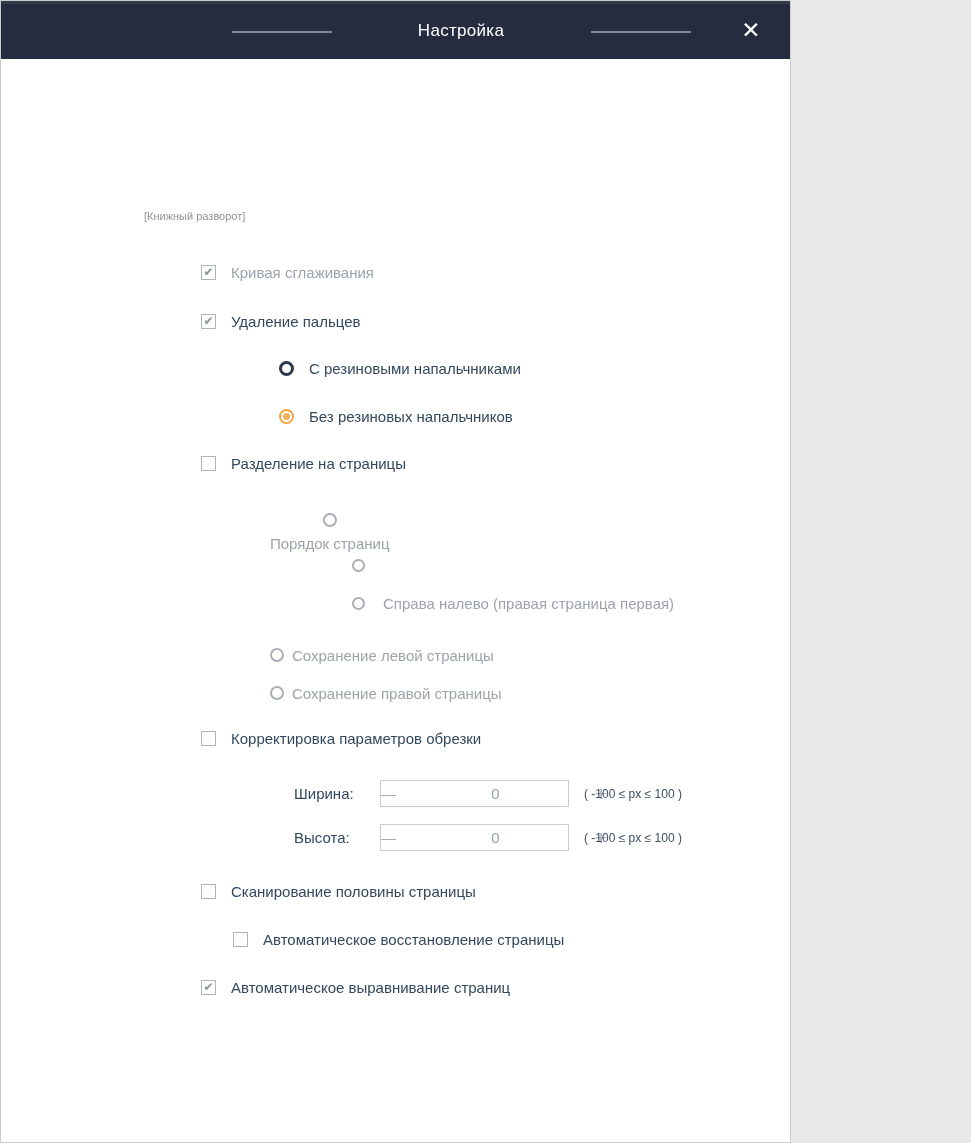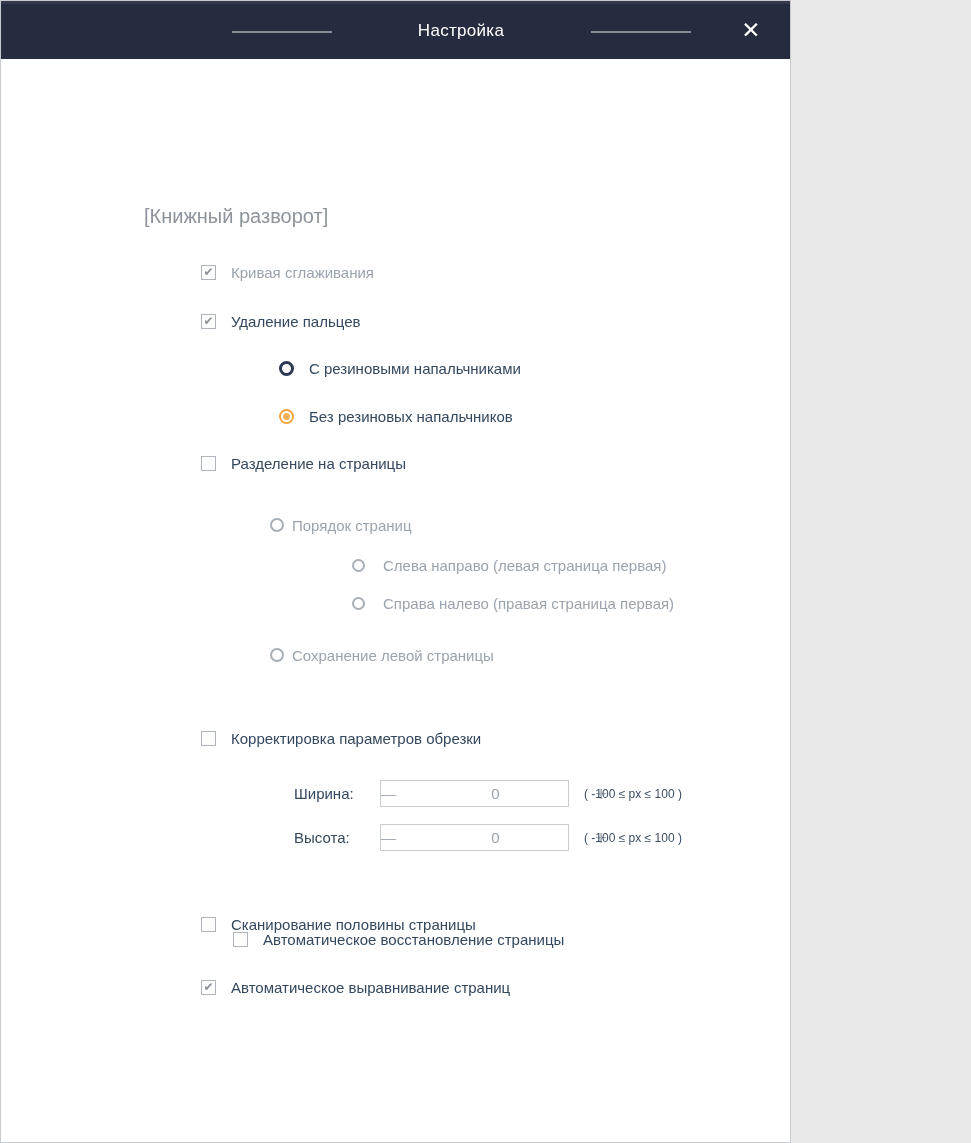--- a/index.html
+++ b/index.html
@@ -30,21 +30,21 @@
     display:flex; align-items:center; justify-content:center;
     color:#ffffff; font-size:23px; font-weight:300; cursor:pointer;
   }
 
   
   .row {
     position:absolute; display:flex; align-items:center; height:24px;
     font-size:15px; color:#33485e; white-space:nowrap;
   }
   .row.disabled { color:#9ba3ad; }
-  .section-label { color:#8d949c; font-size:20px; }
+  .section-label { color:#8d949c; font-size:11px; }
 
   .indent-cb   { left:200px; gap:15px; }
   .indent-r2   { left:278px; gap:15px; }
   .indent-r2b  { left:269px; gap:8px;  }
   .indent-r3   { left:351px; gap:18px; }
 
   
   .checkbox {
     width:15px; height:15px; flex:0 0 15px;
     border:1px solid #aeb4ba; background:#fdfdfd;
@@ -116,40 +116,43 @@
   <div class="row indent-r2" style="top:403px;">
     <span class="radio orange"></span>
     <span>Без резиновых напальчников</span>
   </div>
 
   <div class="row indent-cb" style="top:450px;">
     <span class="checkbox empty"></span>
     <span>Разделение на страницы</span>
   </div>
 
-  <div class="row disabled indent-r2b" style="top:512px;">
+  <div class="row disabled indent-r2b" style="top:512px;flex-direction:column;">
     <span class="radio gray"></span>
     <span>Порядок страниц</span>
   </div>
 
   <div class="row disabled indent-r3" style="top:552px;">
     <span class="radio gray sm"></span>
-    <span>Слева направо (левая страница первая)</span>
   </div>
 
   <div class="row disabled indent-r3" style="top:590px;">
     <span class="radio gray sm"></span>
     <span>Справа налево (правая страница первая)</span>
   </div>
 
   <div class="row disabled indent-r2b" style="top:642px;">
     <span class="radio gray"></span>
     <span>Сохранение левой страницы</span>
   </div>
 
+  <div class="row disabled indent-r2b" style="top:680px;">
+    <span class="radio gray"></span>
+    <span>Сохранение правой страницы</span>
+  </div>
 
   <div class="row indent-cb" style="top:725px;">
     <span class="checkbox empty"></span>
     <span>Корректировка параметров обрезки</span>
   </div>
 
   <div class="row stepper-row" style="top:779px;">
     <span class="field-label">Ширина:</span>
     <div class="stepper">
       <span class="step-btn minus">—</span>
@@ -162,21 +165,21 @@
   <div class="row stepper-row" style="top:823px;align-items:center;">
     <span class="field-label">Высота:</span>
     <div class="stepper">
       <span class="step-btn minus">—</span>
       <input readonly="" value="0" style="">
       <span class="step-btn plus">+</span>
     </div>
     <span class="range-hint">( -100 ≤ px ≤ 100 )</span>
   </div>
 
-  <div class="row indent-cb" style="top:878px;margin-top:33px;">
+  <div class="row indent-cb" style="top:878px;">
     <span class="checkbox empty"></span>
     <span>Сканирование половины страницы</span>
   </div>
 
   <div class="row indent-cb" style="top:926px;padding-left:32px;">
     <span class="checkbox empty"></span>
     <span>Автоматическое восстановление страницы</span>
   </div>
 
   <div class="row indent-cb" style="top:974px;">

